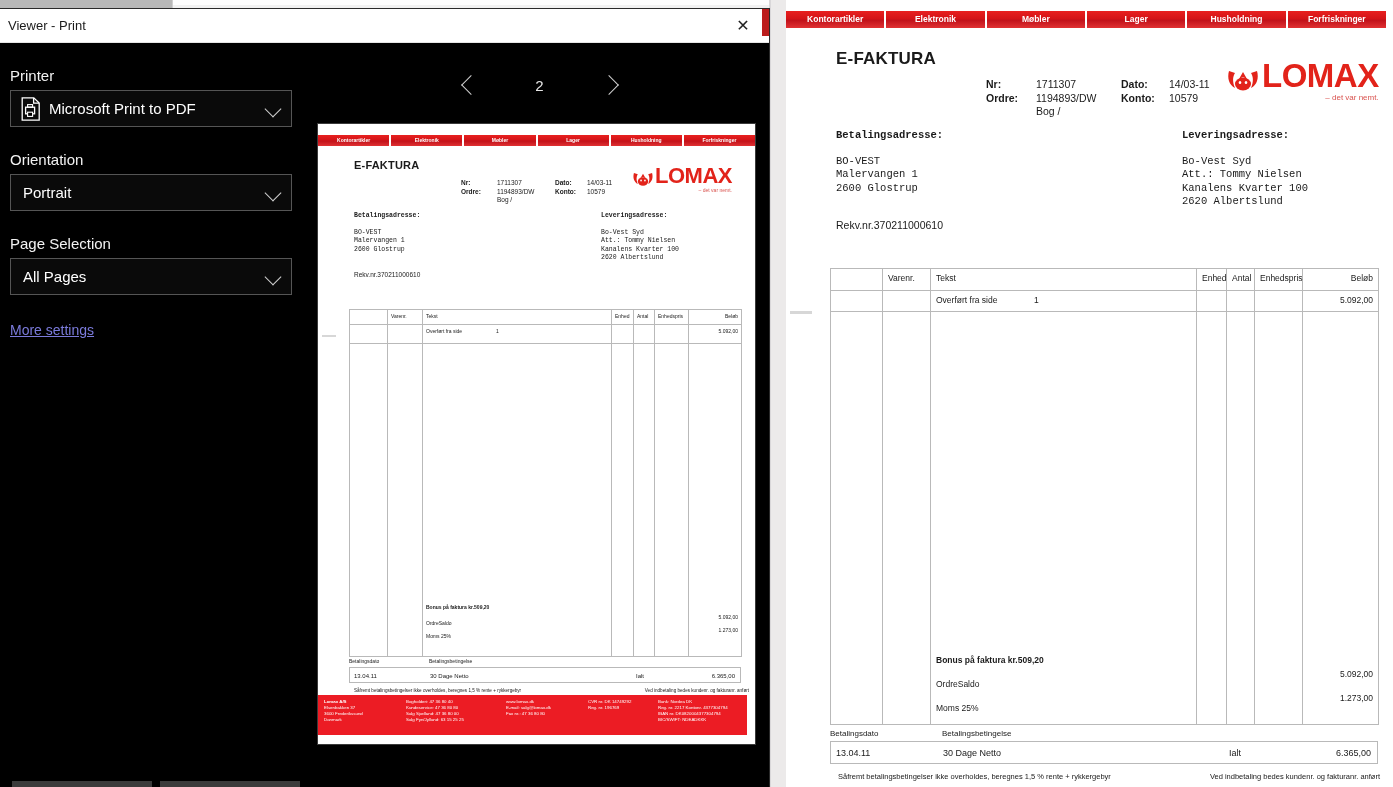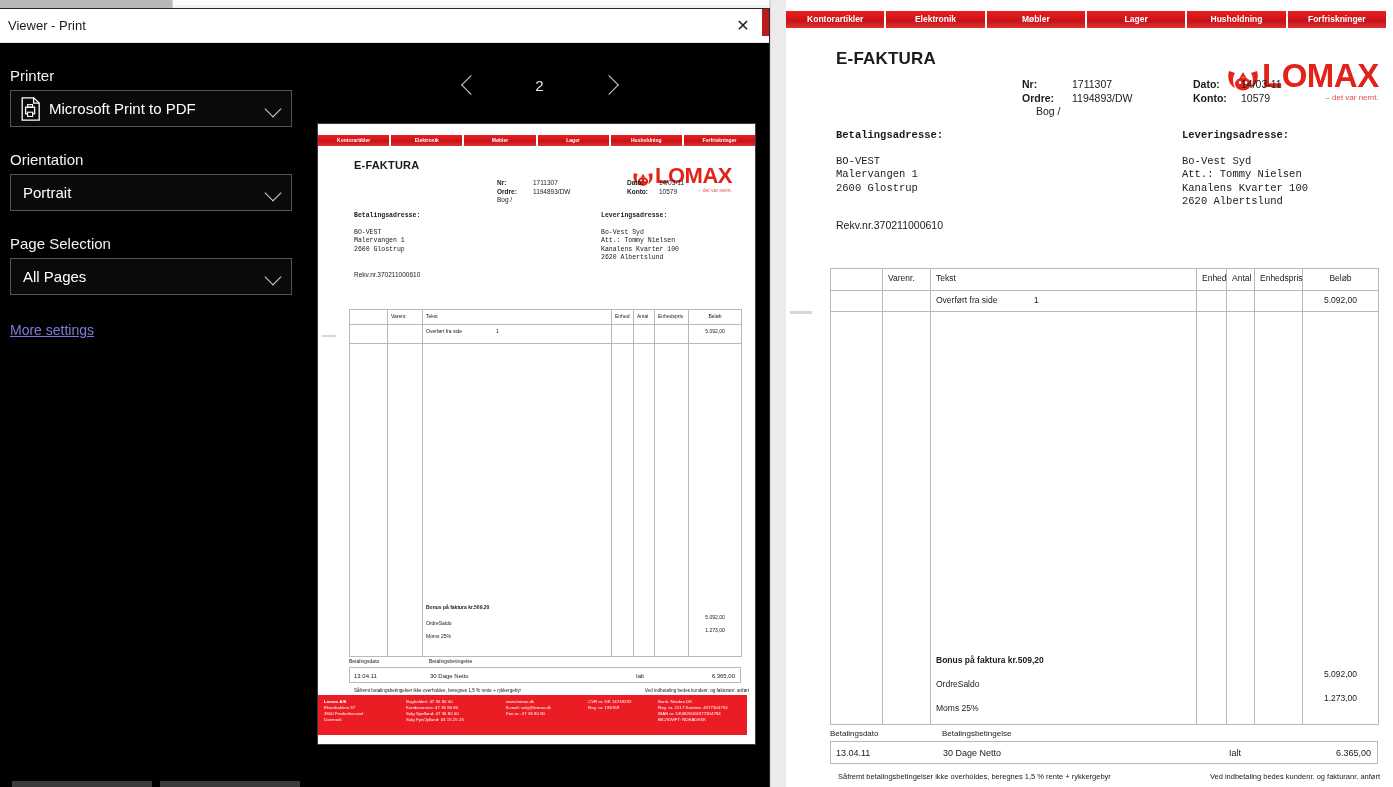--- a/index.html
+++ b/index.html
@@ -26,29 +26,29 @@
   }
   .tab:last-child{border-right:none;}
 
   .docbody{position:relative;box-sizing:border-box;}
   .ttl{font-weight:bold;letter-spacing:.2px;}
   .lomax{position:absolute;display:flex;align-items:center;}
   .lomax .horns{display:block;}
   .lomax .wordmark{color:#e2231a;font-weight:bold;letter-spacing:-0.5px;line-height:1;}
   .lomax .tagline{color:#d9534f;text-align:right;line-height:1;}
   .kv{position:absolute;}
-  .kv .lbl{font-weight:bold;margin-left:36px;}
+  .kv .lbl{font-weight:bold;}
   .addr{position:absolute;font-family:Liberation Mono, monospace;}
   .addr .hd{font-weight:bold;}
   .rekv{position:absolute;}
 
   table.items{position:absolute;border-collapse:collapse;table-layout:fixed;}
   table.items td{border:1px solid #b9b9b9;vertical-align:top;padding:0;}
   .cellpad{padding:4px 5px;}
-  .rt{text-align:center;}
+  .rt{text-align:right;}
 
   .payline{position:absolute;}
   .paybox{position:absolute;border:1px solid #b9b9b9;box-sizing:border-box;}
   .foot-note{position:absolute;}
   .betid{position:absolute;font-weight:bold;}
   .side{position:absolute;}
   .fold{position:absolute;background:#d7d7d7;}
 
   .redfoot{position:absolute;background:#ec1c24;color:#fff;display:flex;box-sizing:border-box;}
   .redfoot .col{flex:0 0 auto;line-height:1.35;}

